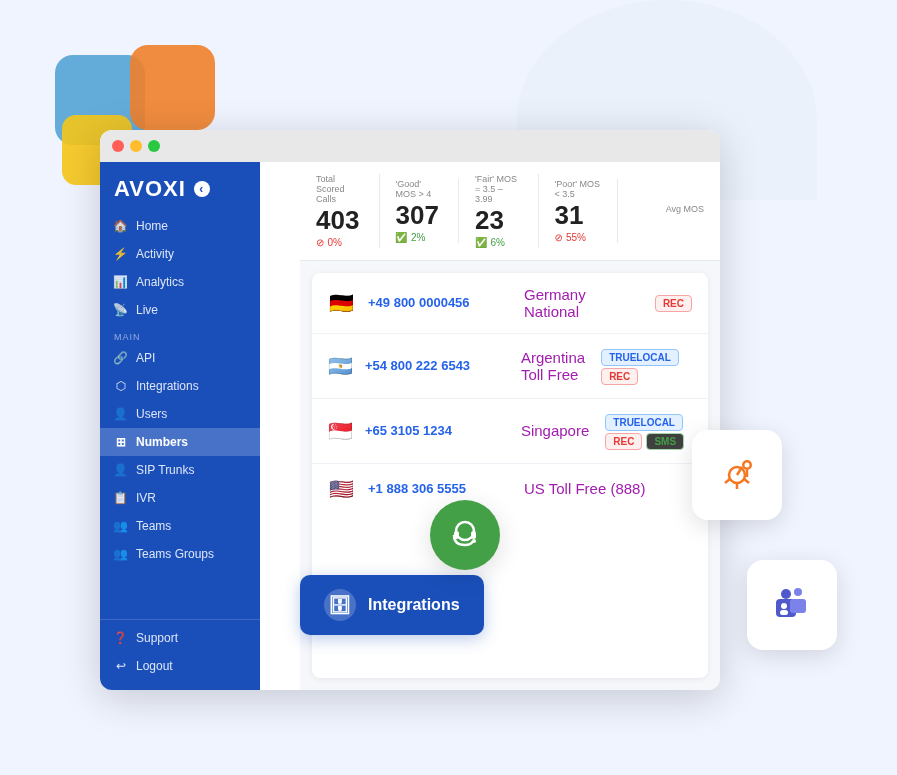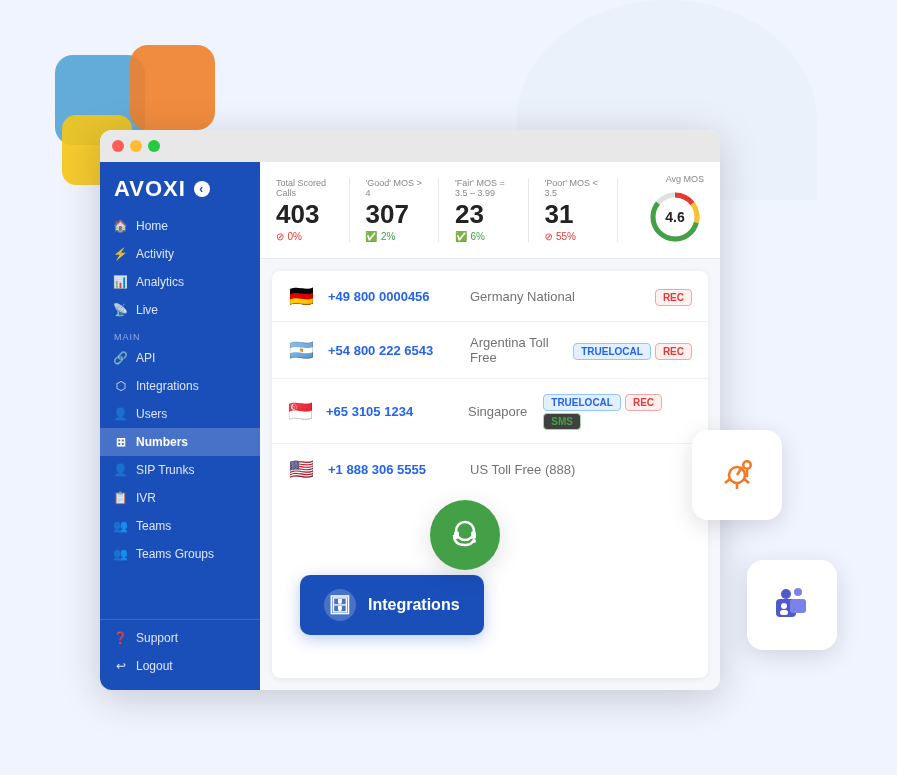--- a/index.html
+++ b/index.html
@@ -75,20 +75,21 @@
       border-radius: 50%;
     }
     .dot-red { background: #ff5f57; }
     .dot-yellow { background: #ffbd2e; }
     .dot-green { background: #28c840; }
 
     .browser-body {
       display: flex;
       flex: 1;
       overflow: hidden;
+      gap: 40px;
     }
 
     
     .sidebar {
       width: 160px;
       background: #1a4fba;
       color: #fff;
       display: flex;
       flex-direction: column;
       flex-shrink: 0;
@@ -251,23 +252,24 @@
       width: 28px;
       text-align: center;
     }
     .number-phone {
       color: #2563eb;
       font-weight: 600;
       font-size: 13px;
       min-width: 130px;
     }
     .number-name {
-      color: #737373;
-      font-size: 13px;
+      color: #a21caf;
+      font-size: 15px;
       flex: 1;
+      margin-left: 14px;
     }
     .tag {
       display: inline-block;
       border-radius: 4px;
       padding: 2px 7px;
       font-size: 10px;
       font-weight: 600;
       margin-left: 4px;
     }
     .tag-rec { background: #fff0f0; color: #e53935; border: 1px solid #f5a5a5; }
@@ -462,33 +464,20 @@
           <div class="stat-label">'Poor' MOS &lt; 3.5</div>
           <div class="stat-value">31</div>
           <div class="stat-change down">
             <span>⊘</span>
             <span>55%</span>
           </div>
         </div>
 
         <div class="mos-gauge-wrap">
           <div class="stat-label-mos">Avg MOS</div>
-          <div class="mos-gauge">
-            <svg width="58" height="58" viewBox="0 0 58 58">
-
-              <circle cx="29" cy="29" r="22" fill="none" stroke="#e0e0e0" stroke-width="5"></circle>
-
-              <circle cx="29" cy="29" r="22" fill="none" stroke="#e53935" stroke-width="5" stroke-dasharray="20 118" stroke-dashoffset="0"></circle>
-
-              <circle cx="29" cy="29" r="22" fill="none" stroke="#fbc02d" stroke-width="5" stroke-dasharray="20 118" stroke-dashoffset="-20"></circle>
-
-              <circle cx="29" cy="29" r="22" fill="none" stroke="#43a047" stroke-width="5" stroke-dasharray="78 60" stroke-dashoffset="-40"></circle>
-            </svg>
-            <div class="mos-value">4.6</div>
-          </div>
         </div>
       </div>
 
       <div class="numbers-list">
 
       <div class="number-row">
             <span class="flag">🇩🇪</span>
             <span class="number-phone">+49 800 0000456</span>
             <span class="number-name">Germany National</span>
             <span><span class="tag tag-rec">REC</span></span>

